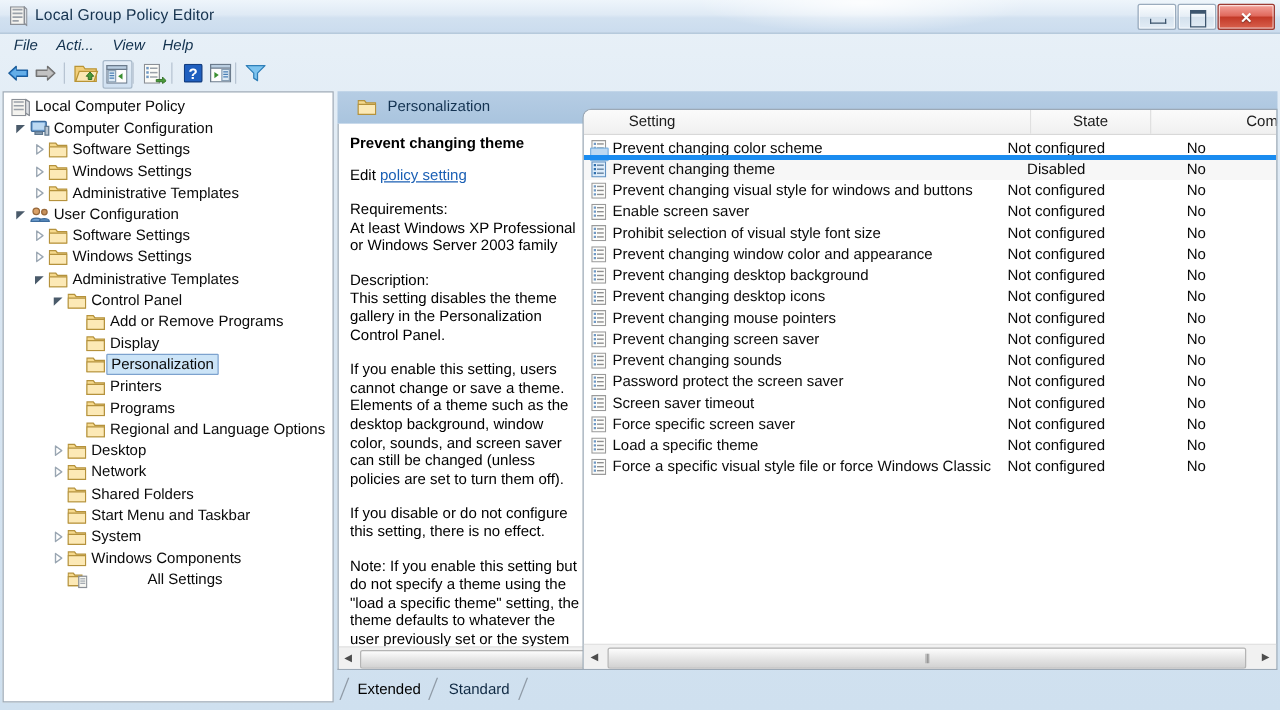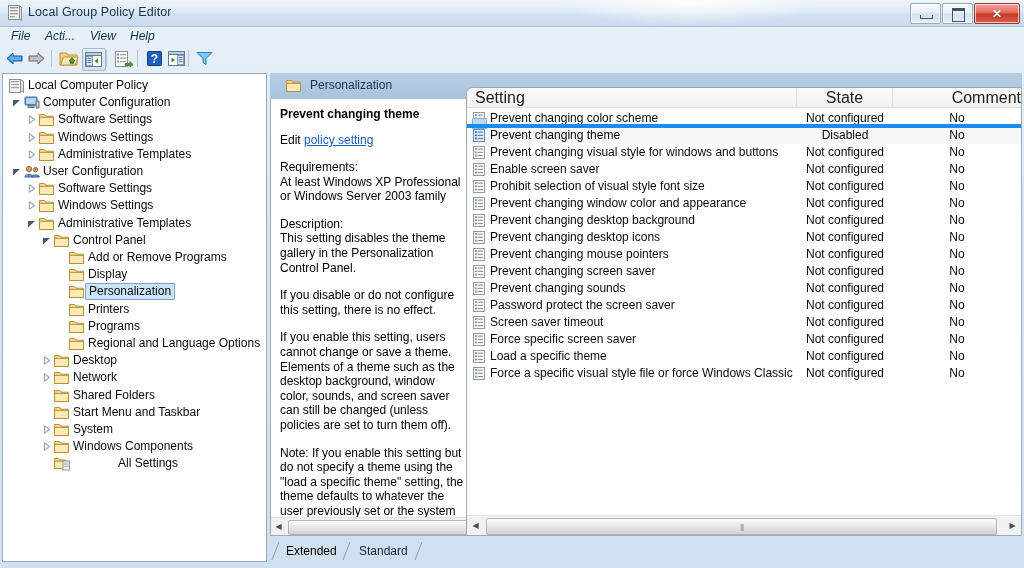--- a/index.html
+++ b/index.html
@@ -77,22 +77,22 @@
   .desc-h{font-size:12px;margin:0;line-height:14.6px;}
   .desc-p{font-size:12px;margin:0 0 13px 0;line-height:14.6px;}
 
   
   .listpane{position:absolute;left:196px;top:14px;width:556px;height:449px;
     background:#fff;border:1px solid #9ca9b6;box-sizing:border-box;
     border-top-left-radius:7px;overflow:hidden;}
   .lhead{position:absolute;left:0;top:0;width:554px;height:19px;
     background:linear-gradient(180deg,#fbfbfb 0%,#f0f0f0 100%);
     border-bottom:1px solid #d8d8d8;}
-  .lhead .hc{position:absolute;top:0;height:19px;line-height:19px;font-size:16px;color:#1c1c1c;
-    border-right:1px solid #e0e0e0;box-sizing:border-box;}
+  .lhead .hc{position:absolute;top:0;height:19px;line-height:19px;font-size:12px;color:#1c1c1c;
+    border-right:1px solid #e0e0e0;box-sizing:border-box;margin-left:28px;}
   .hc.c1{left:0;width:330px;padding-left:8px;border-top-left-radius:7px;}
   .hc.c2{left:330px;width:96px;text-align:center;}
   .hc.c3{left:426px;width:128px;text-align:right;border-right:none;}
   .rows{position:absolute;left:0;top:19px;width:554px;height:409px;overflow:hidden;}
   .row{position:absolute;left:0;width:554px;height:17px;}
   .row.alt{background:#f7f7f7;}
   .row .ric{position:absolute;left:6px;top:2px;width:12px;height:13px;}
   .row .rname{position:absolute;left:23px;top:0;height:17px;line-height:17px;
     font-size:12px;color:#0a0a0a;white-space:nowrap;}
   .row .rstate{position:absolute;left:330px;width:96px;height:17px;line-height:17px;
@@ -544,22 +544,22 @@
 
     <div class="descpane">
       <p class="desc-title">Prevent changing theme</p>
       <p class="desc-edit">
         <span>Edit </span><a href="#">policy setting</a>
       </p>
       <p class="desc-h">Requirements:</p>
       <p class="desc-p">At least Windows XP Professional or Windows Server 2003 family</p>
       <p class="desc-h">Description:</p>
       <p class="desc-p">This setting disables the theme gallery in the Personalization Control Panel.</p>
+      <p class="desc-p">If you enable this setting, users cannot change or save a theme. Elements of a theme such as the desktop background, window color, sounds, and screen saver can still be changed (unless policies are set to turn them off).</p>
       <p class="desc-p">If you disable or do not configure this setting, there is no effect.</p>
-      <p class="desc-p">If you enable this setting, users cannot change or save a theme. Elements of a theme such as the desktop background, window color, sounds, and screen saver can still be changed (unless policies are set to turn them off).</p>
       <p class="desc-p">Note: If you enable this setting but do not specify a theme using the "load a specific theme" setting, the theme defaults to whatever the user previously set or the system default.</p>
       <div class="dscroll">
         <div class="ds-arrow">◀</div>
         <div class="ds-thumb"></div>
       </div>
     </div>
 
     <div class="listpane">
       <div class="lhead">
         <div class="hc c1">Setting</div>

